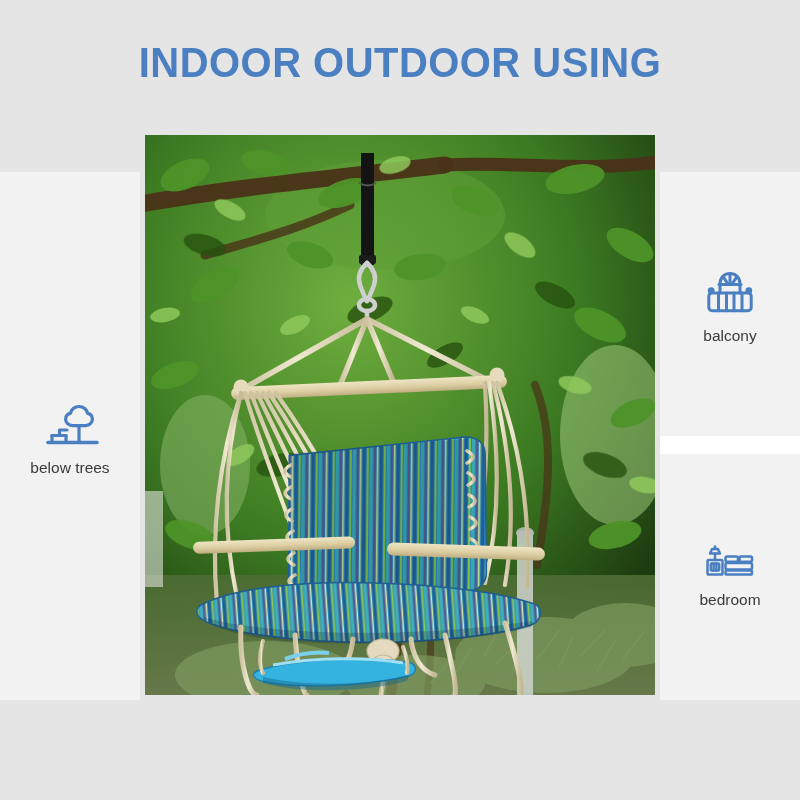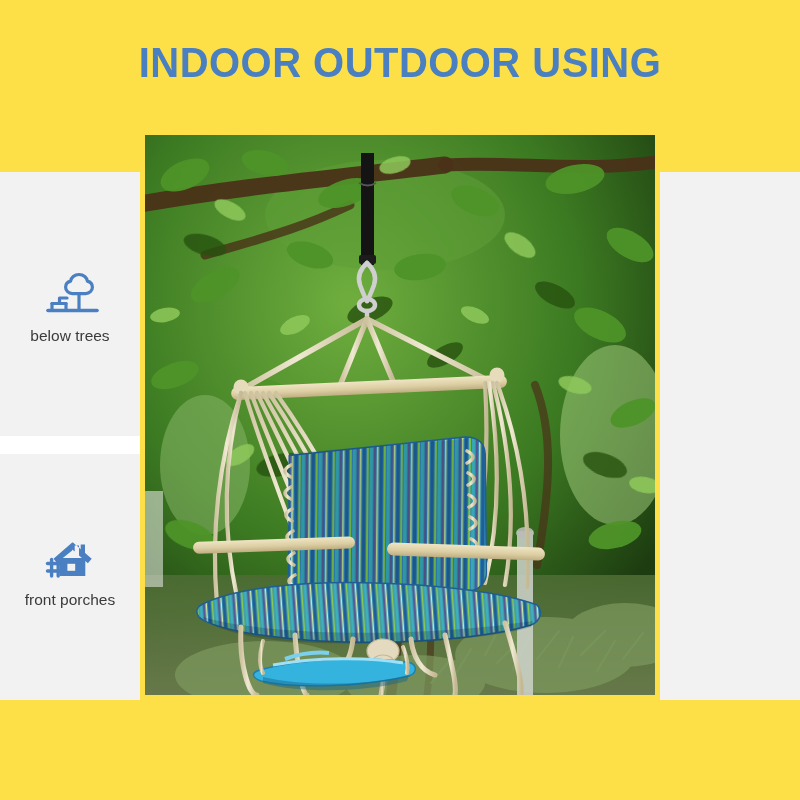--- a/index.html
+++ b/index.html
@@ -10,21 +10,21 @@
     width: 800px;
     height: 800px;
     background: #ffffff;
     font-family: "Liberation Sans", sans-serif;
     overflow: hidden;
   }
   .page {
     position: relative;
     width: 800px;
     height: 800px;
-    background: #fde047;
+    background: #e5e5e5;
   }
 
   
   .title {
     position: absolute;
     top: 38px;
     left: 0;
     width: 800px;
     text-align: center;
     font-family: "Liberation Sans", sans-serif;
@@ -116,50 +116,71 @@
             <path d="M13 38.5h14"></path>
             <path d="M13 38.5v7"></path>
             <path d="M27 38.5v7"></path>
             <path d="M20.5 38.5v-5.5h7.5"></path>
           </g>
         </svg>
       </span>
       <span class="cell-label">below trees</span>
     </div>
 
+
+
+  </div>
+
+  <div class="panel panel-right">
+
     <div class="panel-cell">
       <span class="cell-icon">
         <svg width="62" height="54" viewBox="0 0 62 54">
+          <g fill="none" stroke="#4a7fc1" stroke-width="3" stroke-linecap="round" stroke-linejoin="round">
+            <path d="M21 28V18.5c0-5.6 4.5-10 10-10s10 4.4 10 10V28"></path>
+            <line x1="20" y1="19.5" x2="42" y2="19.5"></line>
+            <line x1="31" y1="9" x2="31" y2="19.5"></line>
+            <line x1="24" y1="11.6" x2="29" y2="19"></line>
+            <line x1="38" y1="11.6" x2="33" y2="19"></line>
+            <path d="M13 28h36c1.8 0 3.2 1.4 3.2 3.2v11.3c0 1.8-1.4 3.2-3.2 3.2H13c-1.8 0-3.2-1.4-3.2-3.2V31.2C9.8 29.4 11.2 28 13 28z"></path>
+            <line x1="19.5" y1="28" x2="19.5" y2="45.7"></line>
+            <line x1="27.5" y1="28" x2="27.5" y2="45.7"></line>
+            <line x1="35" y1="28" x2="35" y2="45.7"></line>
+            <line x1="43" y1="28" x2="43" y2="45.7"></line>
+          </g>
           <g fill="#4a7fc1">
-            <path d="M33.2 13.4 14.5 29.8l3.8 4.4 2.6-2.3V47h25.4V31.9l2.6 2.3 3.8-4.4-18.7-16.4zm0 7 2.5 2.2v-6.1h4.3v9.9l3.6 3.2V47h-3.6V33.2H26.8V47h-3.6V29.6l10-8.2z"></path>
-            <rect x="27.6" y="33.9" width="9.4" height="8.4" fill="none" stroke="#4a7fc1" stroke-width="3"></rect>
-            <path d="M41.7 15.5h4.3v9.6l-4.3-3.8z"></path>
-            <rect x="23" y="29" width="22" height="18"></rect>
-          </g>
-          <g fill="none" stroke="#4a7fc1" stroke-width="3.4" stroke-linecap="round">
-            <line x1="8.5" y1="34.5" x2="23" y2="34.5"></line>
-            <line x1="8.5" y1="42" x2="23" y2="42"></line>
-            <line x1="12.6" y1="30.5" x2="12.6" y2="47"></line>
-            <line x1="19.2" y1="30.5" x2="19.2" y2="47"></line>
-          </g>
-          <g fill="#f2f2f2">
-            <rect x="28.4" y="34.8" width="7.8" height="7"></rect>
+            <circle cx="12.2" cy="25.6" r="3.4"></circle>
+            <circle cx="49.8" cy="25.6" r="3.4"></circle>
           </g>
         </svg>
       </span>
-      <span class="cell-label">front porches</span>
+      <span class="cell-label">balcony</span>
     </div>
 
 
-  </div>
-
-  <div class="panel panel-right">
-
-
-
+    <div class="panel-cell">
+      <span class="cell-icon">
+        <svg width="62" height="54" viewBox="0 0 62 54">
+          <g fill="none" stroke="#4a7fc1" stroke-width="2.5" stroke-linecap="round" stroke-linejoin="round">
+            <rect x="8.5" y="31" width="15" height="14.5" rx="1.3"></rect>
+            <rect x="11.8" y="34.6" width="8.4" height="7" rx="0.8"></rect>
+            <line x1="14.6" y1="34.6" x2="14.6" y2="41.6"></line>
+            <line x1="17.4" y1="34.6" x2="17.4" y2="41.6"></line>
+            <line x1="16" y1="31" x2="16" y2="24.5"></line>
+            <path d="M11 24.5h10l-2.2-4.6h-5.6z"></path>
+            <line x1="16" y1="19.9" x2="16" y2="17.4"></line>
+            <rect x="26.5" y="27.5" width="12.5" height="5.2" rx="1.6"></rect>
+            <rect x="40.5" y="27.5" width="12.5" height="5.2" rx="1.6"></rect>
+            <rect x="26.5" y="34" width="26.5" height="6.4" rx="1.6"></rect>
+            <rect x="26.5" y="41.6" width="26.5" height="4" rx="1.4"></rect>
+          </g>
+        </svg>
+      </span>
+      <span class="cell-label">bedroom</span>
+    </div>
 
   </div>
 
   <div class="photo">
     <svg width="510" height="560" viewBox="0 0 510 560">
       <defs>
         <radialGradient id="leafA" cx="40%" cy="30%" r="75%">
           <stop offset="0%" stop-color="#6fae3e"></stop>
           <stop offset="60%" stop-color="#3c7a22"></stop>
           <stop offset="100%" stop-color="#1d3c10"></stop>

